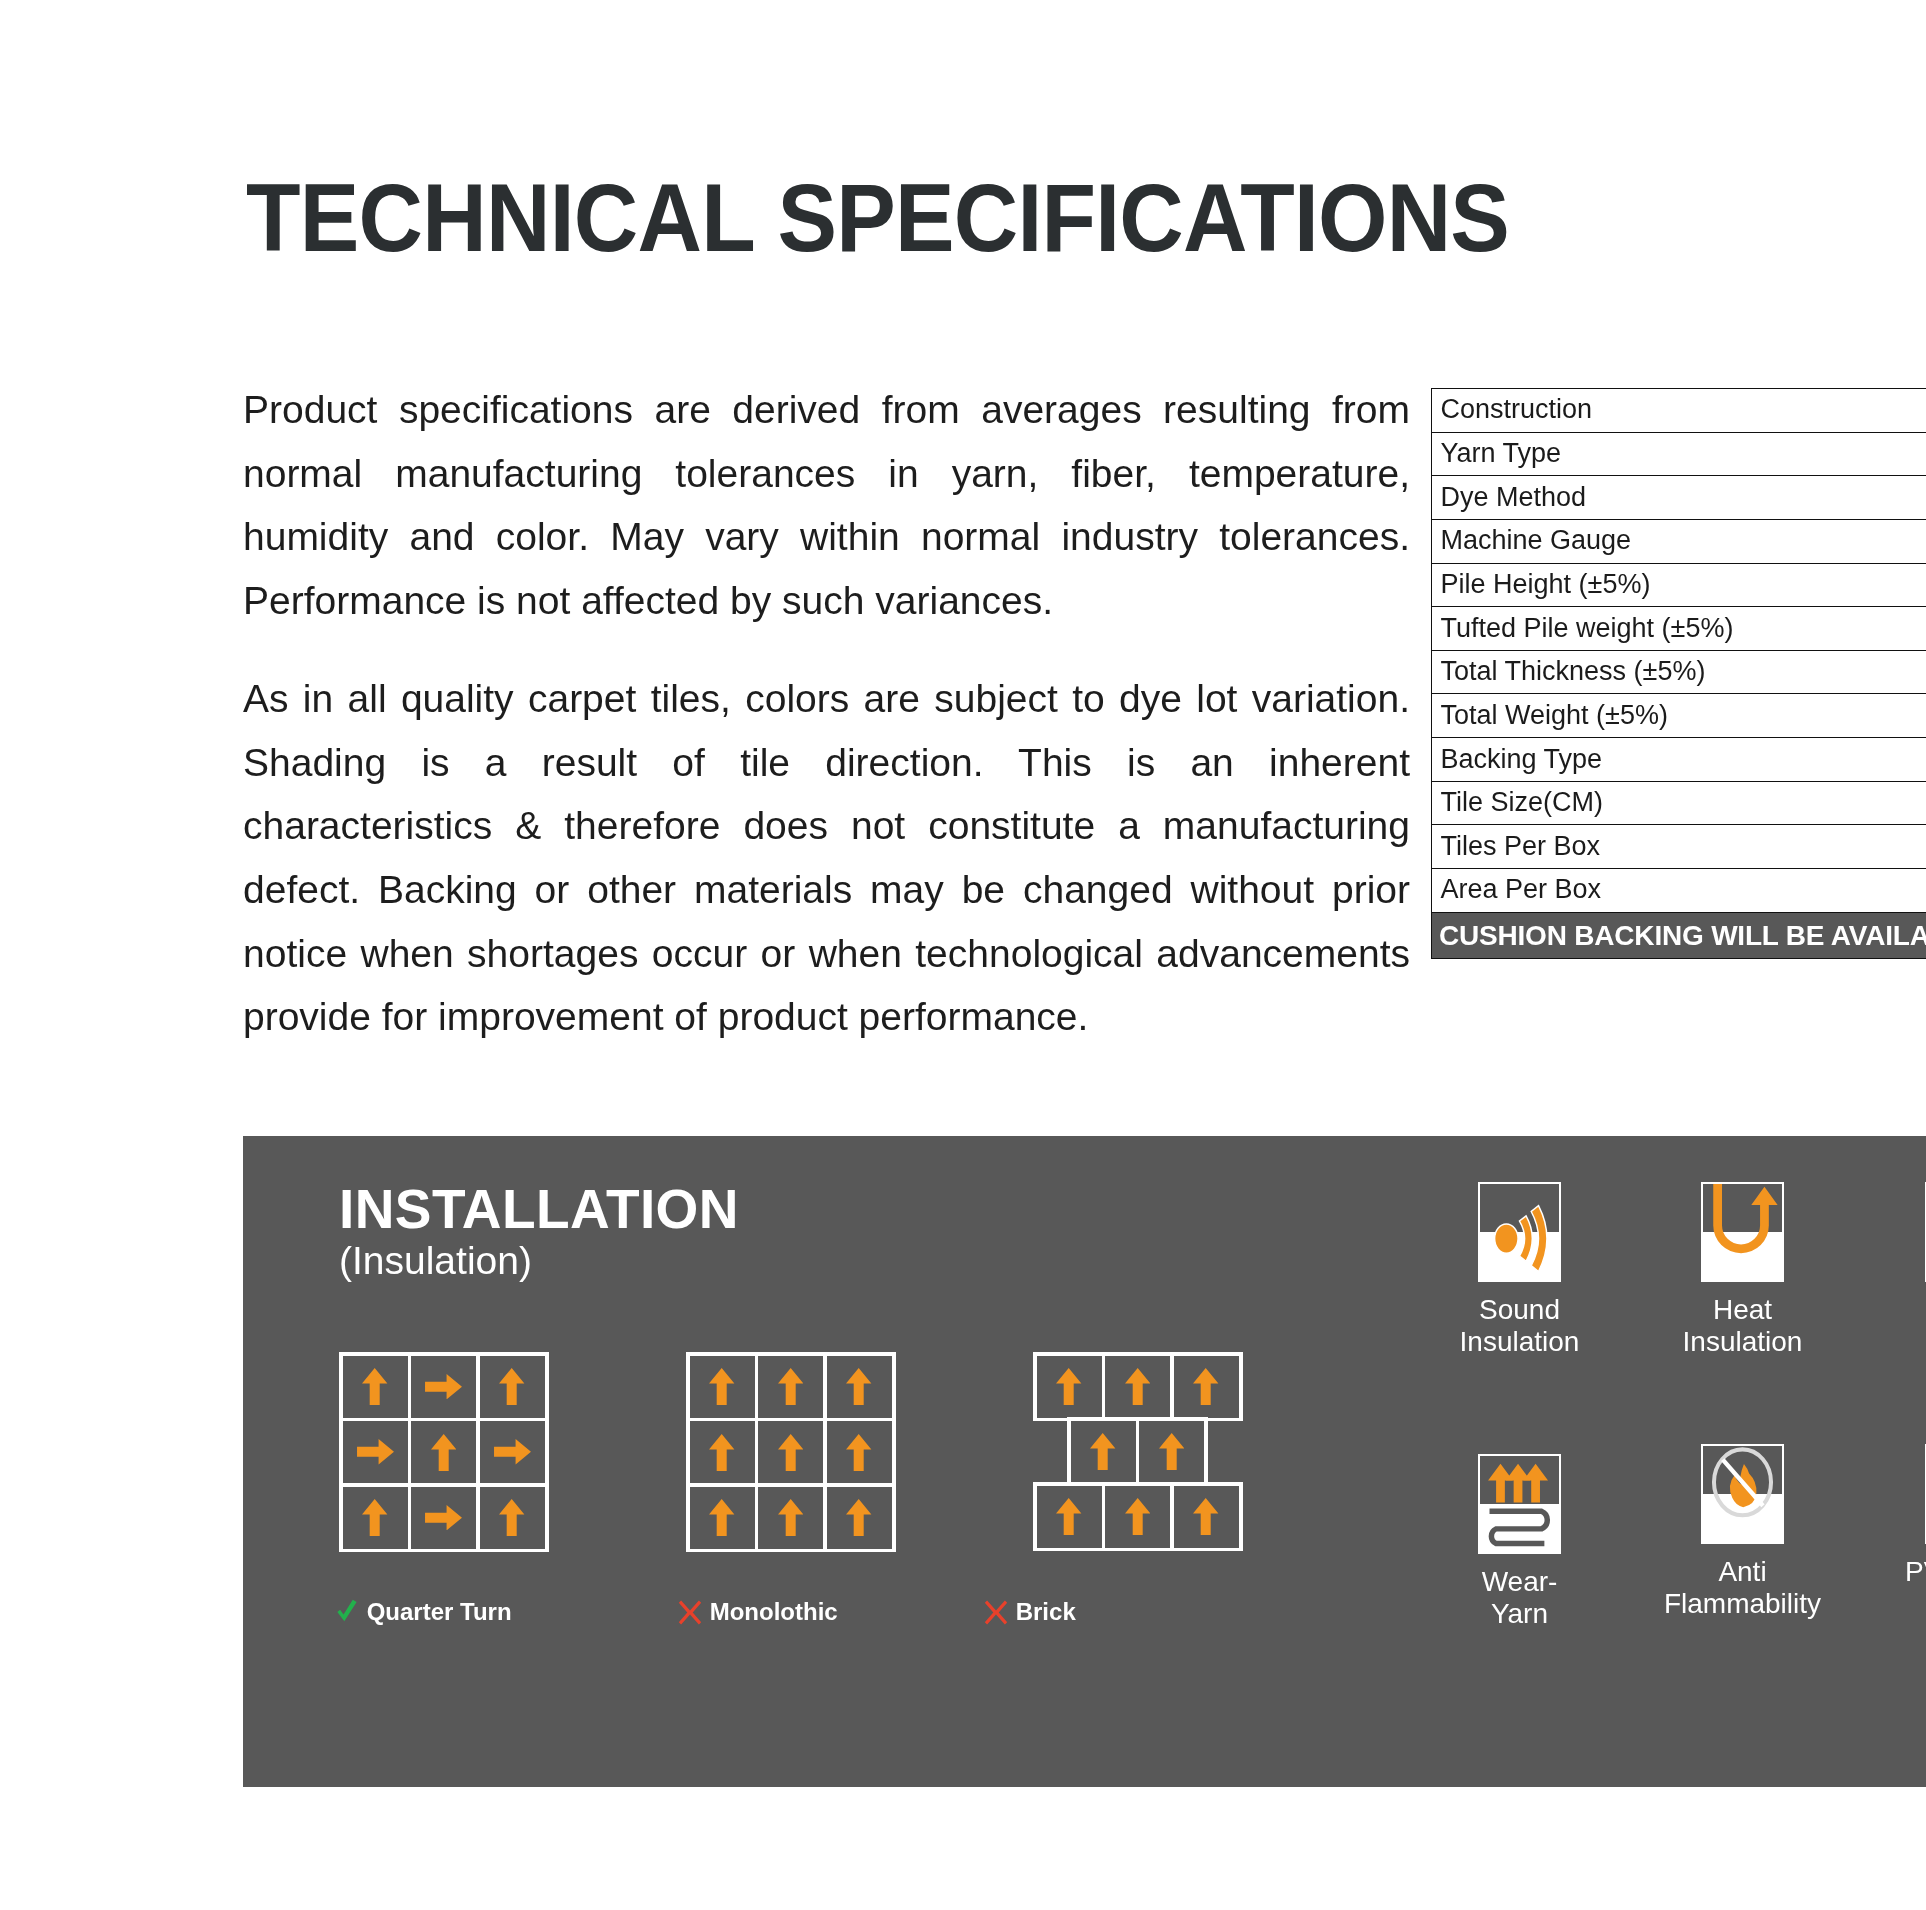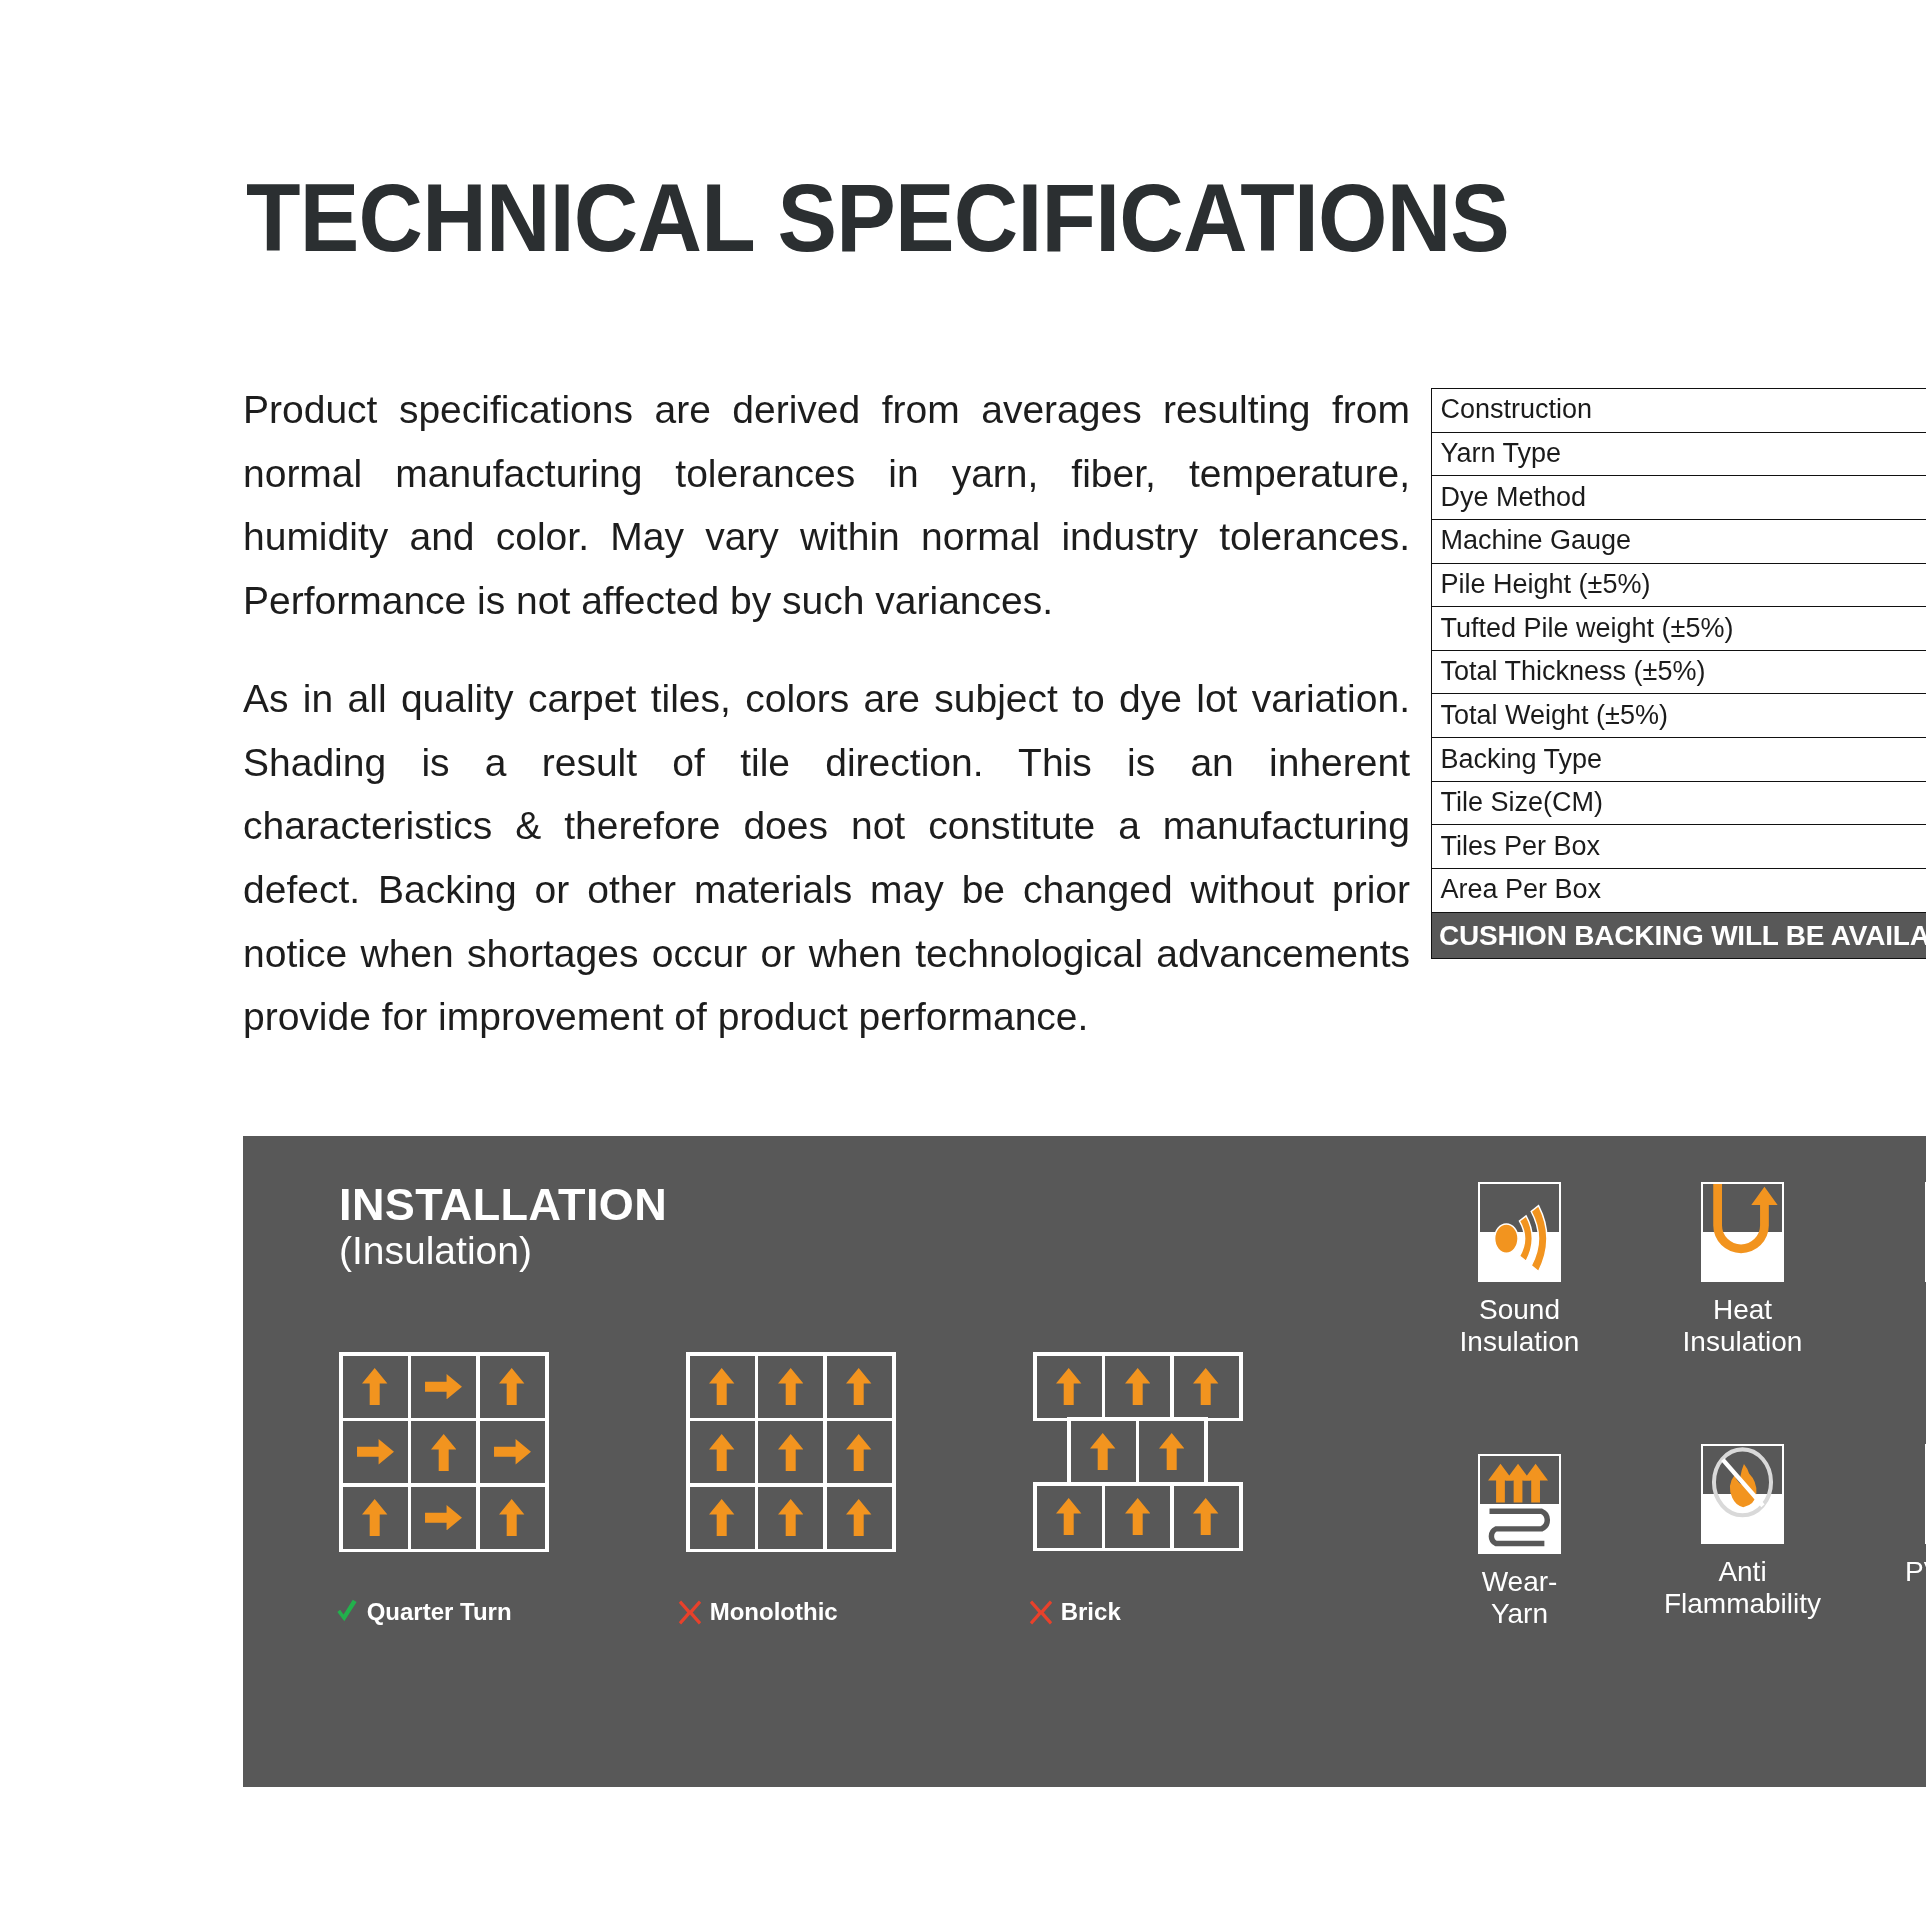--- a/index.html
+++ b/index.html
@@ -64,21 +64,21 @@
     width: 2219px; height: 651px;
     background: #585858;
   }
 
   
   .inst-head {
     position: absolute; left: 96px; top: 46px;
     color: #ffffff;
   }
   .inst-head .l1 {
-    font-size: 45px; font-weight: bold; line-height: 1;
+    font-size: 55px; font-weight: bold; line-height: 1;
     letter-spacing: 0.4px;
     font-family: "Liberation Sans", sans-serif;
   }
   .inst-head .l2 {
     font-size: 39px; line-height: 1.12; margin-top: 2.3px;
     font-family: "Liberation Sans", sans-serif;
   }
 
   
   .grids { position: absolute; left: 0; top: 216px; width: 100%; height: 270px; }
@@ -123,21 +123,21 @@
 
   
   .inst-labels { position: absolute; left: 0; top: 462px; width: 100%; }
   .inst-label {
     position: absolute; display: flex; align-items: center; gap: 7.7px;
     color: #ffffff; font-size: 24px; font-weight: bold;
     font-family: "Liberation Sans", sans-serif;
   }
   .il1 { left: 92px; }
   .il2 { left: 435px; }
-  .il3 { left: 786px; }
+  .il3 { left: 741px; }
   .mark { width: 24px; height: 27px; flex: 0 0 auto; }
 
   
   .features { position: absolute; left: 1186px; top: 46px; width: 986px; }
   .feat {
     position: absolute; width: 181px; text-align: center;
   }
   .feat-tile {
     width: 83px; height: 100px;
     margin: 0 auto;

